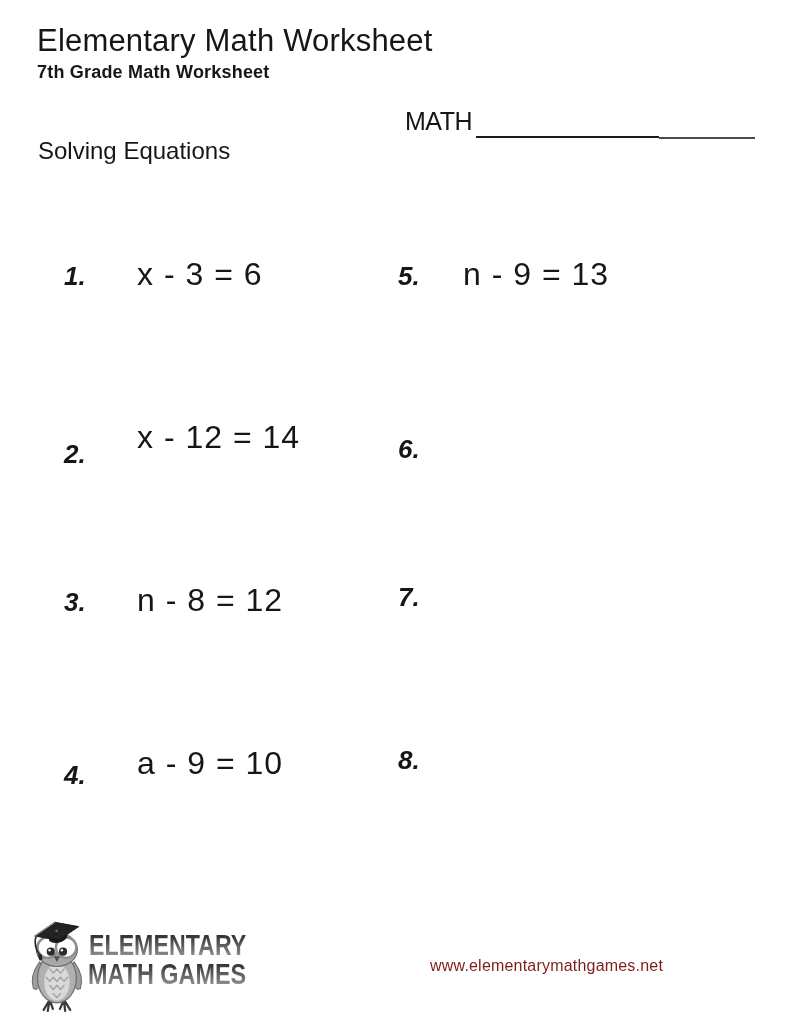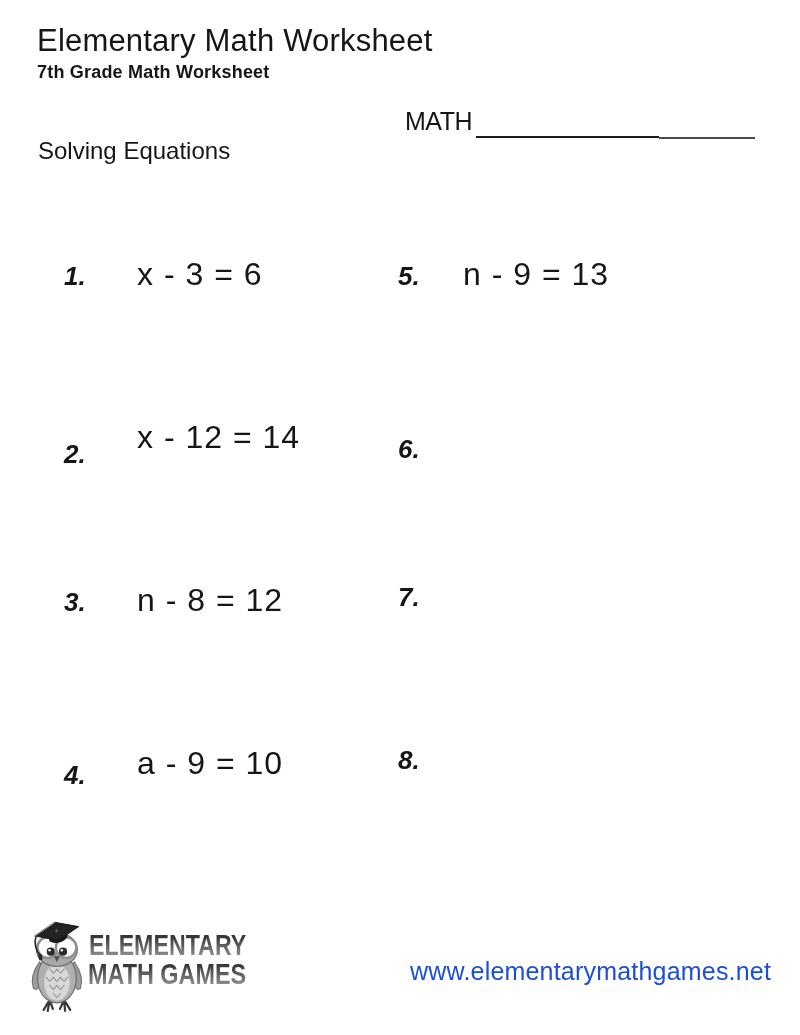--- a/index.html
+++ b/index.html
@@ -26,21 +26,21 @@
   .p7{left:398px;top:582px;} .p8{left:398px;top:745px;}
   .p2 .num,.p6 .num{top:15px;}
   .p4 .num{top:10px;}
   
   .owl-wrap{position:absolute;left:28px;top:919px;width:66px;height:94px;}
   .logo-line{position:absolute;font-weight:700;line-height:1;transform-origin:left top;
     background:linear-gradient(180deg,#363636 20%,#9c9c9c 95%);
     -webkit-background-clip:text;background-clip:text;color:transparent;}
   .logo-line1{left:89px;top:931px;font-size:29px;transform:scaleX(.80);letter-spacing:0;}
   .logo-line2{left:88px;top:959px;font-size:30px;transform:scaleX(.78);letter-spacing:0;}
-  .website{position:absolute;left:410px;top:957px;font-size:25px;letter-spacing:.2px;color:#1d4ed8;}
+  .website{position:absolute;left:430px;top:957px;font-size:16px;letter-spacing:.2px;color:#7f1d1d;}
 </style>
 </head>
 <body>
 
 <div class="page">
 
   <div class="title">Elementary Math Worksheet</div>
   <div class="subtitle">7th Grade Math Worksheet</div>
   <div class="topic">Solving Equations</div>
   <div class="name-label">MATH</div>

